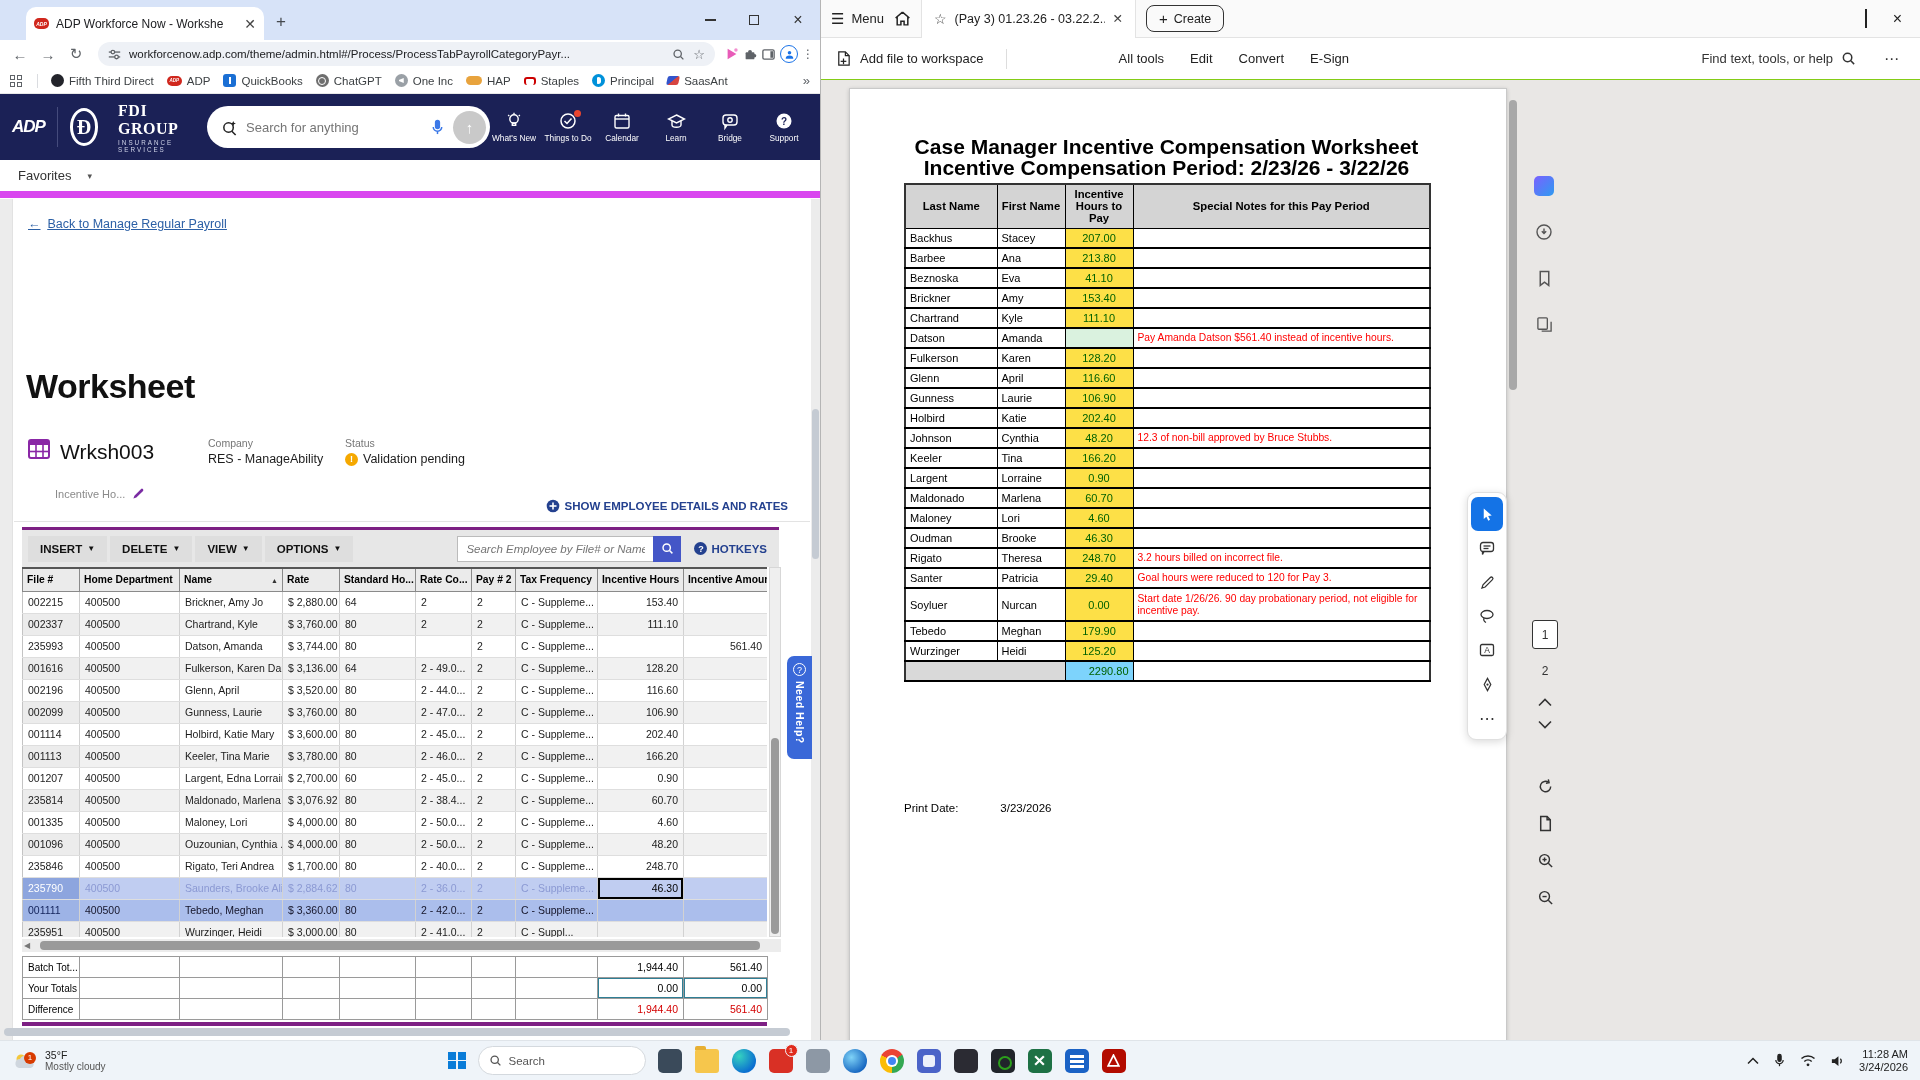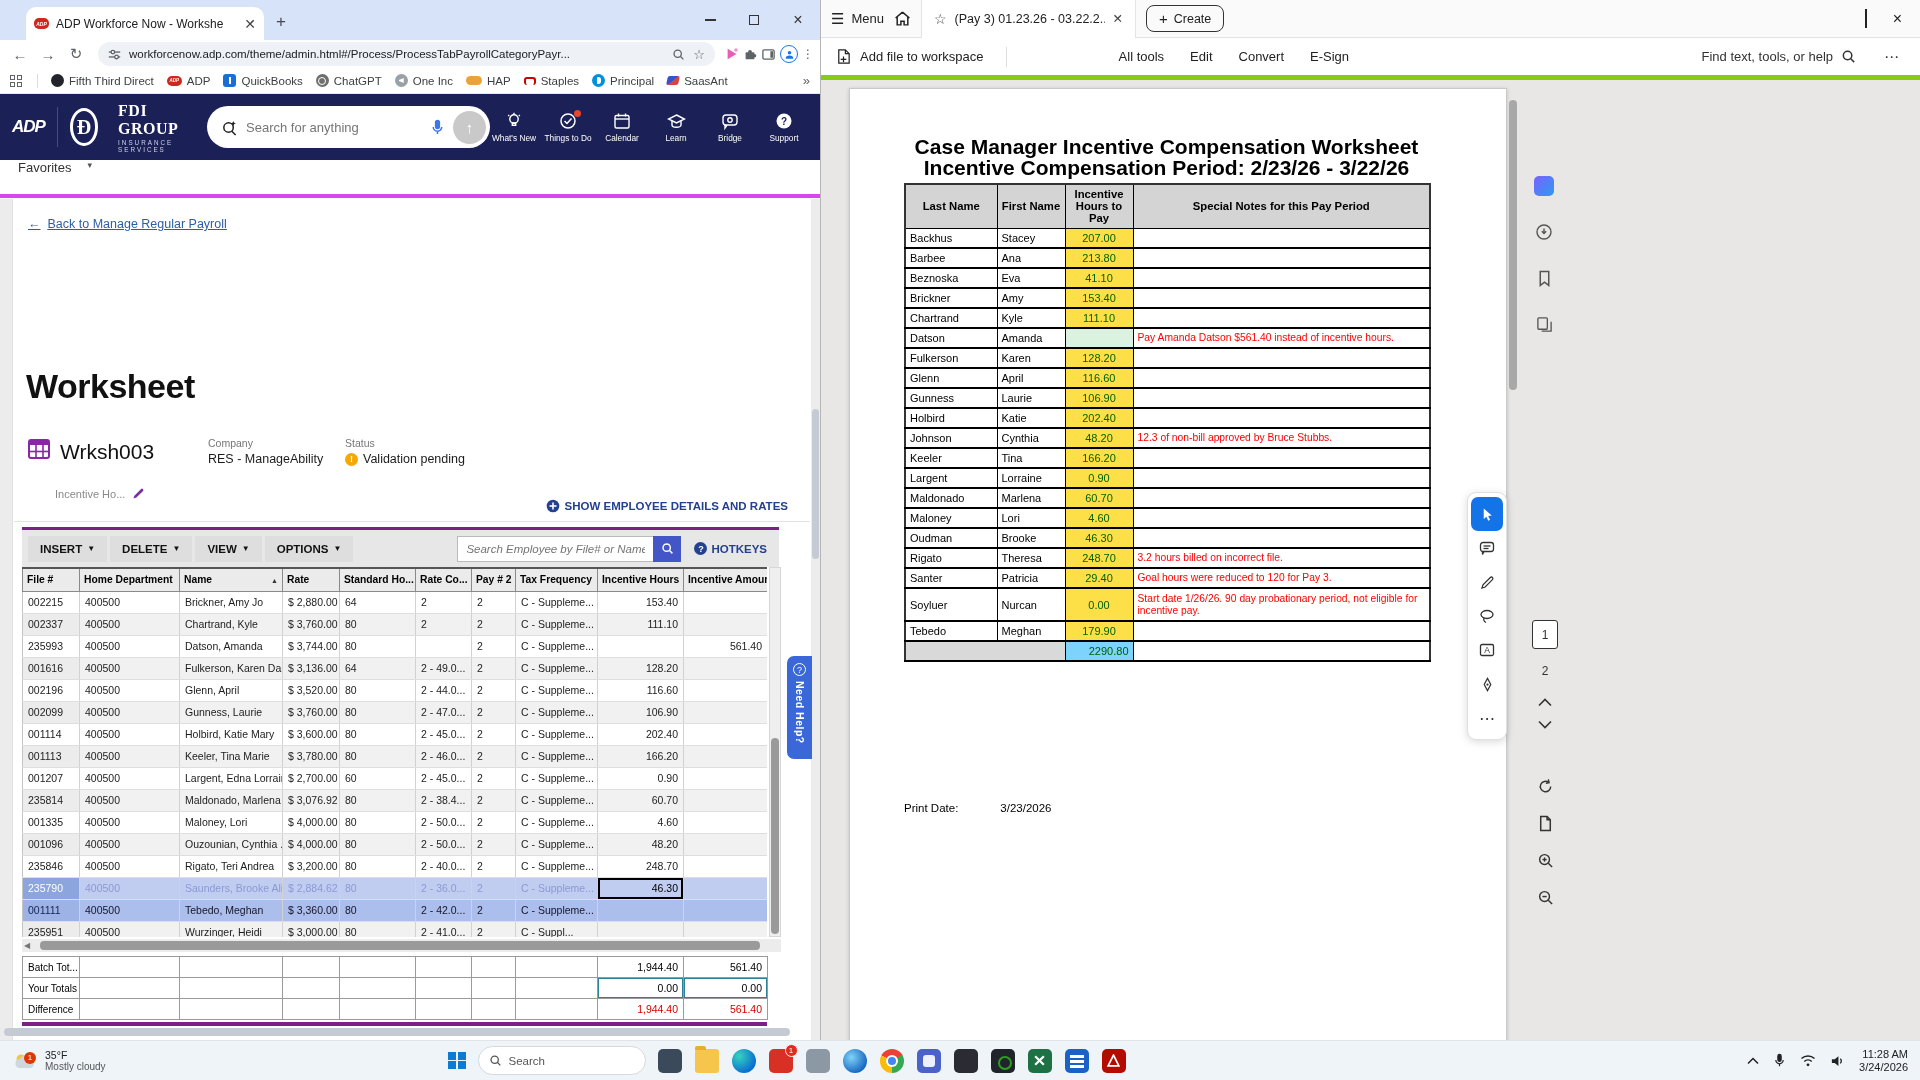--- a/index.html
+++ b/index.html
@@ -51,21 +51,21 @@
 .fditxt{margin-left:20px;color:#fff}
 .fdi1{font-family:"Liberation Serif",serif;font-weight:bold;font-size:16px;letter-spacing:.5px}
 .fdi2{font-size:6.3px;letter-spacing:2px;color:#cfd3e8;margin-top:1px}
 .adpsearch{margin-left:14px;width:288px;height:42px;background:#fff;border-radius:21px;display:flex;align-items:center;padding:0 4px 0 14px;gap:8px}
 .adpsearch input{border:none;outline:none;flex:1;font-size:13px;color:#333;font-family:inherit;background:transparent}
 .sub-circle{width:33px;height:33px;border-radius:50%;background:#c9c9c9;color:#fff;display:flex;align-items:center;justify-content:center;font-size:15px}
 .adpnav{margin-left:auto;display:flex;align-items:flex-start;gap:6px}
 .adpnav-item{width:48px;display:flex;flex-direction:column;align-items:center;gap:3px;color:#fff;position:relative}
 .adpnav-item .lbl{font-size:8.3px;white-space:nowrap}
 .reddot{position:absolute;top:-2px;right:11px;width:7px;height:7px;background:#e8452f;border-radius:50%}
-.favrow{position:absolute;left:0;top:160px;width:100%;height:38px;background:#fff;border-bottom:4px solid #d946ef;display:flex;padding:0 18px;gap:16px;font-size:13px;color:#333}
+.favrow{position:absolute;left:0;top:160px;width:100%;height:38px;background:#fff;border-bottom:7px solid #d946ef;display:flex;align-items:center;padding:0 18px;gap:16px;font-size:13px;color:#333}
 .favcaret{font-size:9px;color:#555}
 
 
 .bw-content{position:absolute;left:0;top:199px;width:820px;height:841px;background:#fff}
 .gutterL{position:absolute;left:0;top:0;width:13px;height:100%;background:#ececec;border-right:1px solid #e2e2e2}
 .gutterR{position:absolute;right:0;top:0;width:9px;height:100%;background:#ececec}
 .backlink{position:absolute;left:28px;top:18px;color:#2b5fa5;font-size:12.5px;display:flex;gap:7px;align-items:center}
 .backlink u{font-weight:normal}
 .ws-title{position:absolute;left:26px;top:168px;font-size:34px;font-weight:800;color:#111;letter-spacing:-.5px}
 .idrow{position:absolute;left:28px;top:240px;display:flex;align-items:flex-start;gap:10px}
@@ -125,21 +125,21 @@
 
 
 .acrobat{position:absolute;left:820px;top:0;width:1100px;height:1040px;background:#fff;border-left:1px solid #b5b5b5}
 .ac-title{position:absolute;left:0;top:0;width:100%;height:38px;background:#fafafa;border-bottom:1px solid #e3e3e3;display:flex;align-items:center;padding:0 10px;gap:10px}
 .ac-menu{display:flex;align-items:center;gap:7px;font-size:13px;color:#222}
 .burger{font-size:15px;color:#222}
 .ac-tab{display:flex;align-items:center;gap:8px;height:38px;background:#fff;border-left:1px solid #e3e3e3;border-right:1px solid #e3e3e3;padding:0 12px;font-size:12.5px;color:#222;max-width:215px}
 .ac-tab .t{white-space:nowrap;overflow:hidden}
 .ac-create{border:1.5px solid #333;border-radius:8px;padding:4px 12px;font-size:12.5px;color:#222;display:flex;gap:6px;align-items:center}
 .ac-wctrl{margin-left:auto;display:flex;gap:26px;align-items:center;padding-right:8px;color:#222}
-.ac-tools{position:absolute;left:0;top:38px;width:100%;height:42px;background:#fff;border-bottom:5px solid #84cc16;display:flex;align-items:center;padding:0 14px;gap:22px;font-size:13px;color:#222}
+.ac-tools{position:absolute;left:0;top:38px;width:100%;height:42px;background:#fff;border-bottom:1px solid #84cc16;display:flex;align-items:center;padding:0 14px;gap:22px;font-size:13px;color:#222}
 .ac-addfile{display:flex;align-items:center;gap:8px}
 .vline{width:1px;height:20px;background:#ddd}
 .ac-navitems{display:flex;gap:26px;margin-left:90px}
 .ac-find{margin-left:auto;display:flex;align-items:center;gap:8px;color:#333}
 .ac-more{color:#333;font-size:15px;margin:0 6px;letter-spacing:1px}
 .docarea{position:absolute;left:0;top:80px;width:100%;height:960px;background:#e9e7e5}
 .page{position:absolute;left:28px;top:8px;width:658px;height:980px;background:#fff;border:1px solid #c9c9c9;box-shadow:0 1px 4px rgba(0,0,0,.18)}
 .pdfhead{position:absolute;left:54px;top:47px;width:525px;text-align:center;font-weight:bold;font-size:21px;color:#000;line-height:21px}
 table.pdf{position:absolute;left:54px;top:94px;width:525px;border-collapse:collapse;table-layout:fixed;font-size:11px;color:#000}
 table.pdf th{background:#d4d4d4;border:1px solid #000;font-size:11.3px;height:44px;padding:0 3px}
@@ -652,21 +652,21 @@
               <td>2 - 50.0...</td>
               <td>2</td>
               <td>C - Suppleme...</td>
               <td class="num">48.20</td>
               <td class="num"></td>
             </tr>
             <tr>
               <td class="c-file">235846</td>
               <td>400500</td>
               <td>Rigato, Teri Andrea</td>
-              <td>$ 3,200.00</td>
+              <td>$ 1,700.00</td>
               <td>80</td>
               <td>2 - 40.0...</td>
               <td>2</td>
               <td>C - Suppleme...</td>
               <td class="num">248.70</td>
               <td class="num"></td>
             </tr>
             <tr class="sel-light">
               <td class="c-file">235790</td>
               <td>400500</td>
@@ -967,20 +967,26 @@
             <tr class="tall">
               <td>Soyluer</td>
               <td>Nurcan</td>
               <td class="g">0.00</td>
               <td class="note">Start date 1/26/26. 90 day probationary period, not eligible for incentive pay.</td>
             </tr>
             <tr>
               <td>Tebedo</td>
               <td>Meghan</td>
               <td class="g">179.90</td>
+              <td class="note"></td>
+            </tr>
+            <tr>
+              <td>Wurzinger</td>
+              <td>Heidi</td>
+              <td class="g">125.20</td>
               <td class="note"></td>
             </tr>
           </tbody>
         <tfoot>
           <tr>
             <td colspan="2" class="totgray"></td>
             <td class="tot-g">2290.80</td>
             <td></td>
           </tr>
         </tfoot>

